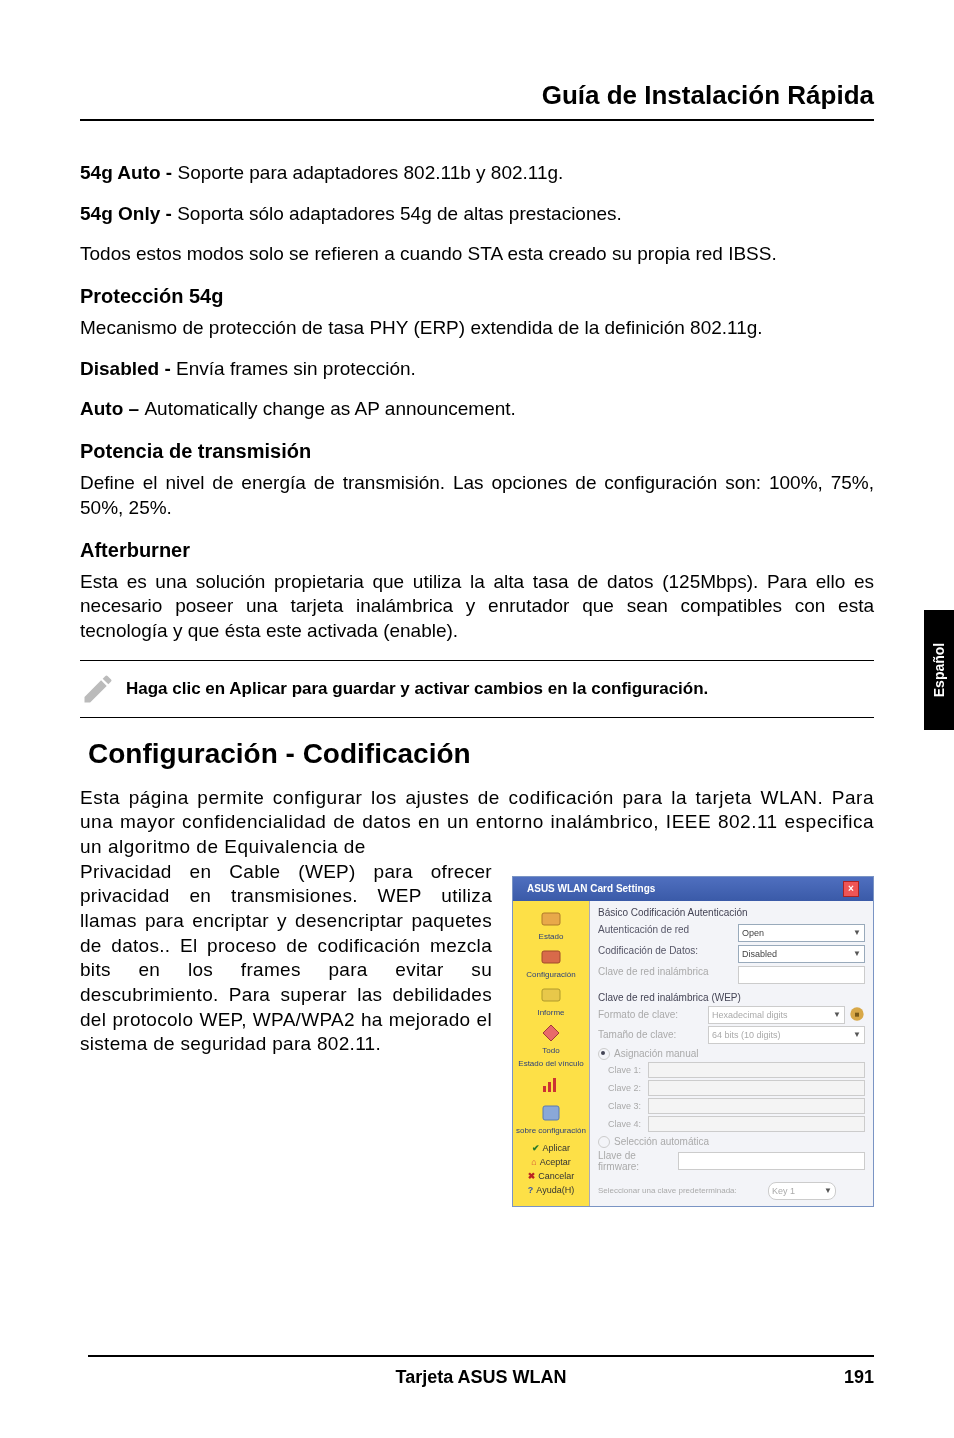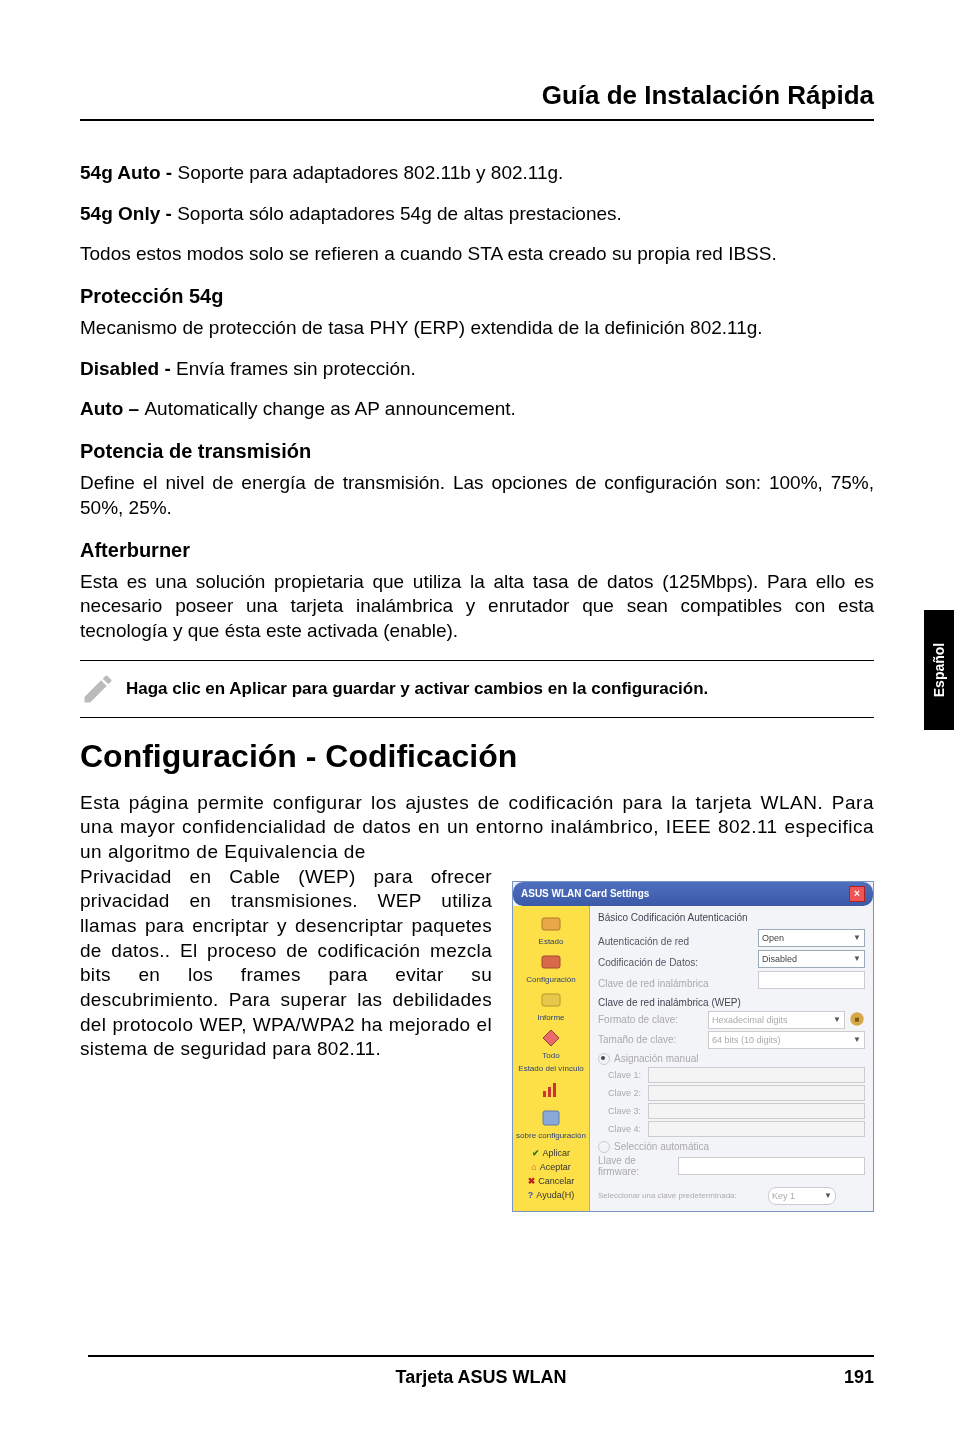--- a/index.html
+++ b/index.html
@@ -32,23 +32,23 @@
   }
   .bold {
     font-weight: bold;
   }
   .subheading {
     font-size: 20px;
     font-weight: bold;
     margin: 18px 0 8px 0;
   }
   .section-heading {
-    font-size: 32px;
-    font-weight: bold;
-    margin: 20px 0 16px 0;
+    font-size: 28px;
+    font-weight: bold;
+    margin: 20px 0 16px 8px;
   }
   .side-tab {
     position: absolute;
     right: 0;
     top: 610px;
     width: 30px;
     height: 120px;
     background: #000;
     color: #fff;
     font-size: 14px;
@@ -107,26 +107,25 @@
   .screenshot {
     width: 360px;
     border: 1px solid #7a94c4;
     background: #eef0f5;
     font-size: 10px;
     color: #333;
   }
   .ss-titlebar {
     background: linear-gradient(#4f6fbf, #3a5aa8);
     color: #fff;
-    padding: 4px 8px;
+    padding: 4px 14px;
     display:flex;
     justify-content: space-between;
     align-items:center;
     font-weight:bold;
-    border-radius:10px;
   }
   .ss-close {
     width:14px;height:14px;background:#e55;border:1px solid #a22;color:#fff;display:flex;align-items:center;justify-content:center;font-size:10px;
   }
   .ss-body {
     display:flex;
   }
   .ss-sidebar {
     width:72px;
     background:#fde047;
@@ -150,21 +149,21 @@
     flex:1;
     padding:6px 8px;
     background:#f3f4f8;
   }
   .ss-tabs {
     font-size:10px;
     color:#445;
     margin-bottom:6px;
   }
   .ss-row {
-    display:flex;align-items:flex-end;margin:3px 0;gap:20px;
+    display:flex;align-items:flex-start;margin:3px 0;
   }
   .ss-label { width:140px; color:#556; }
   .ss-select {
     flex:1;height:16px;border:1px solid #9ab;background:#fff;font-size:9px;padding:0 3px;display:flex;align-items:center;justify-content:space-between;color:#444;
   }
   .ss-select .arrow { font-size:8px;color:#555; }
   .ss-input {
     flex:1;height:16px;border:1px solid #9ab;background:#fff;
   }
   .ss-group-title {

